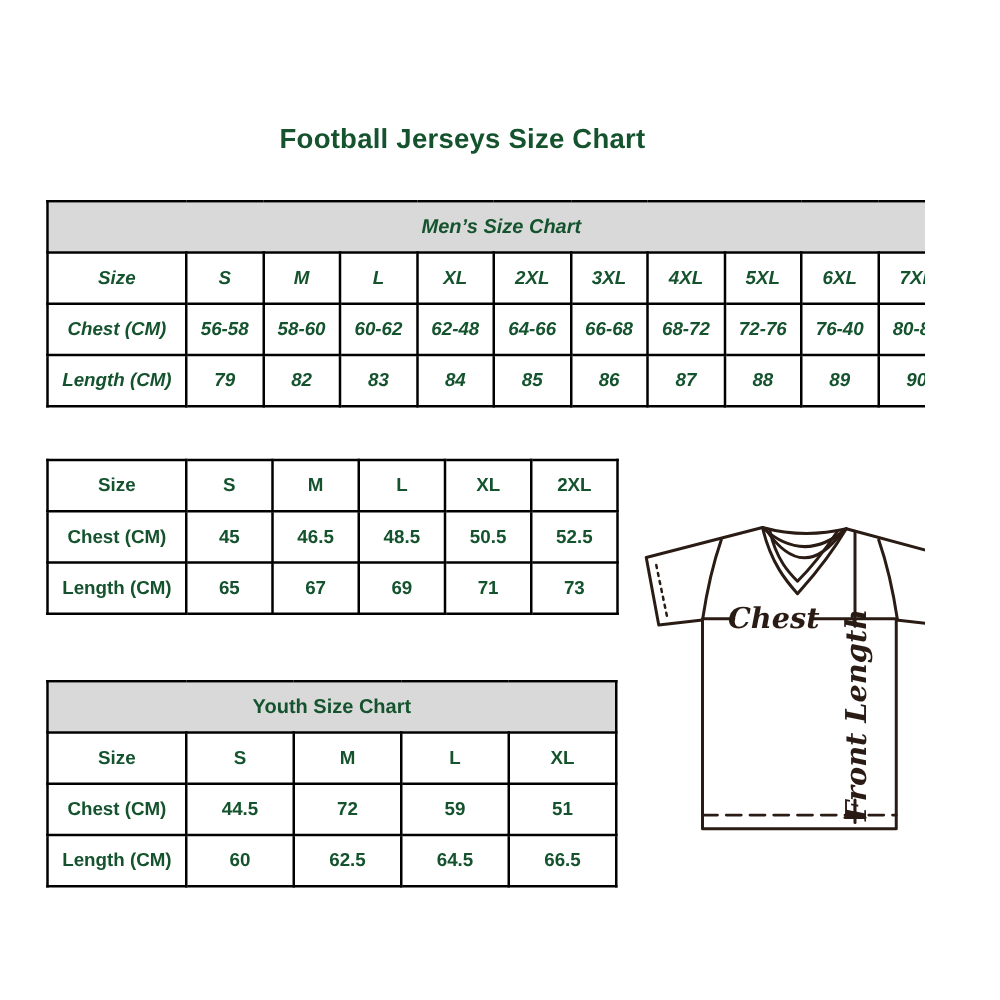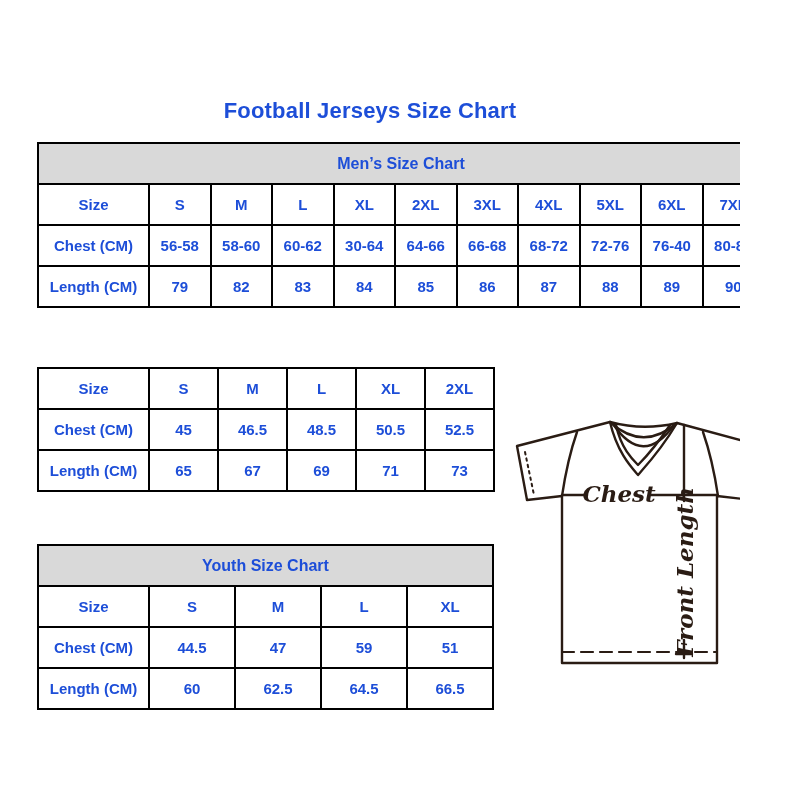--- a/index.html
+++ b/index.html
@@ -1,35 +1,35 @@
 <!DOCTYPE html>
 <html><head>
 <meta charset="utf-8">
 <style>
   html,body { margin:0; padding:0; background:#ffffff; }
   .canvas {
     position:relative; width:740px; height:800px; background:#ffffff;
-    font-family:"Liberation Sans", sans-serif; color:#1d4ed8; overflow:hidden;
+    font-family:"Liberation Sans", sans-serif; color:#14532d; overflow:hidden;
   }
   .page-title {
     position:absolute; left:0; top:98px; width:100%;
     text-align:center; font-size:22px; font-weight:bold; letter-spacing:0.2px;
   }
   table.size-table {
     position:absolute; border-collapse:collapse; table-layout:fixed;
     background:#ffffff;
   }
   table.size-table th, table.size-table td {
     border:2px solid #000000; padding:0; height:39px;
     text-align:center; vertical-align:middle;
     font-weight:bold; font-size:15px; line-height:1;
     overflow:hidden; white-space:nowrap;
   }
   table.size-table th.tbl-hdr { background:#d9d9d9; font-size:16px; }
-  #mens-table   { left:37px; top:142px; width:726px; }
+  #mens-table   { left:37px; top:160px; width:726px;font-style:italic; }
   #womens-table { left:37px; top:367px; width:456px; }
   #youth-table  { left:37px; top:544px; width:456px;padding-left:40px; }
   .jersey-svg { position:absolute; left:505px; top:400px; }
   .measure-text {
     font-family:"DejaVu Serif", serif; font-style:italic; font-weight:bold;
     font-size:23px; fill:#2a1c14;
   }
 </style>
 </head>
 <body>
@@ -58,21 +58,21 @@
       <td>4XL</td>
       <td>5XL</td>
       <td>6XL</td>
       <td>7XL</td>
     </tr>
     <tr>
       <td>Chest (CM)</td>
       <td>56-58</td>
       <td>58-60</td>
       <td>60-62</td>
-      <td>30-64</td>
+      <td>62-48</td>
       <td>64-66</td>
       <td>66-68</td>
       <td>68-72</td>
       <td>72-76</td>
       <td>76-40</td>
       <td>80-84</td>
     </tr>
     <tr>
       <td>Length (CM)</td>
       <td>79</td>
@@ -134,21 +134,21 @@
     <tr>
       <td>Size</td>
       <td>S</td>
       <td>M</td>
       <td>L</td>
       <td>XL</td>
     </tr>
     <tr>
       <td>Chest (CM)</td>
       <td>44.5</td>
-      <td>47</td>
+      <td>72</td>
       <td>59</td>
       <td>51</td>
     </tr>
     <tr>
       <td>Length (CM)</td>
       <td>60</td>
       <td>62.5</td>
       <td>64.5</td>
       <td>66.5</td>
     </tr>

